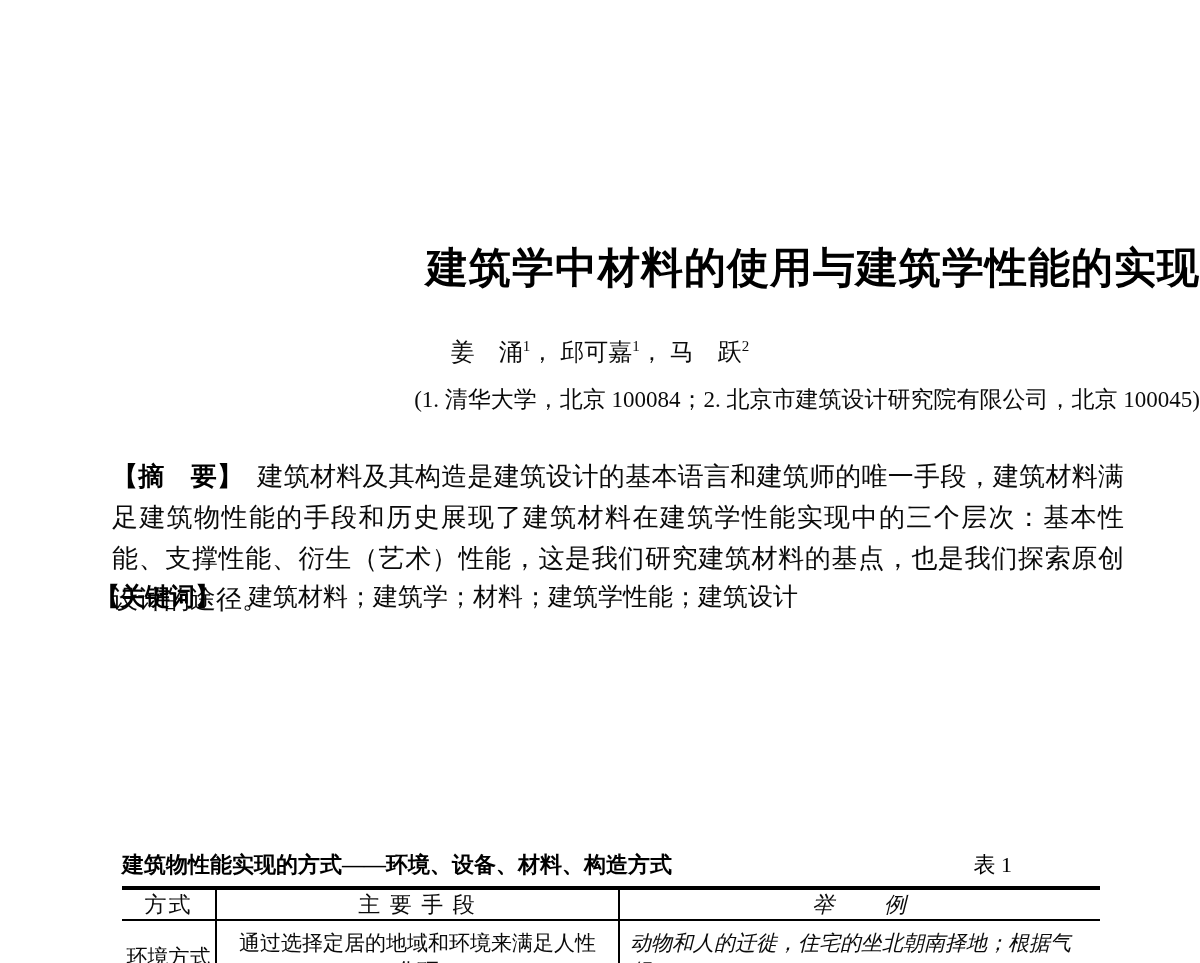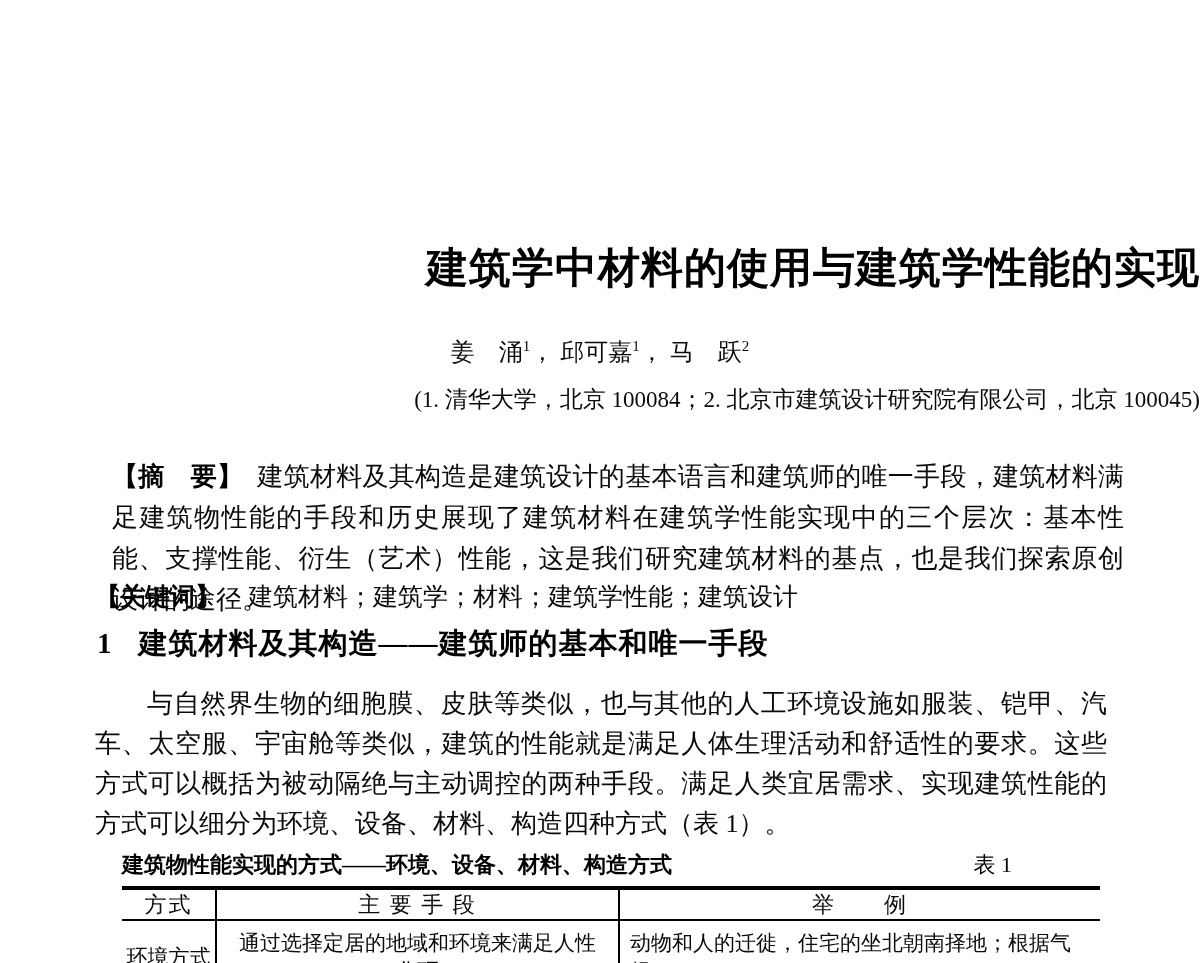--- a/index.html
+++ b/index.html
@@ -90,21 +90,21 @@
   }
   .tbl-row { display: flex; width: 100%; }
   .tbl-header { height: 31px; border-bottom: 2px solid #000000; }
   .tbl-header > div {
     display: flex; align-items: center; justify-content: center;
     letter-spacing: 2px;
   }
   .tbl-body { height: 72px; font-size: 21px; }
   .c1 { width: 95px; border-right: 2px solid #000; }
   .c2 { width: 403px; border-right: 2px solid #000; padding: 0 19px; }
-  .c3 { width: 480px; padding: 4px 10px; }
+  .c3 { width: 480px; padding: 4px 10px; font-style: italic; }
   .tbl-body .c1 { display: flex; align-items: center; justify-content: center; }
   .tbl-body .c2 { padding-top: 8px; text-align: center; }
   .tbl-body .c3 { padding-top: 8px; }
 </style>
 </head>
 <body>
 
 <div class="page">
 
   <h1 class="paper-title">建筑学中材料的使用与建筑学性能的实现</h1>
@@ -114,23 +114,21 @@
     <span><span>邱可嘉</span><sup>1</sup><span>，</span></span>
     <span><span>马　跃</span><sup>2</sup><span></span></span>
   </div>
 
   <div class="affiliation-line">(1. 清华大学，北京 100084；2. 北京市建筑设计研究院有限公司，北京 100045)</div>
 
   <p class="abstract-block"><span class="inline-label">【摘　要】</span><span>建筑材料及其构造是建筑设计的基本语言和建筑师的唯一手段，建筑材料满足建筑物性能的手段和历史展现了建筑材料在建筑学性能实现中的三个层次：基本性能、支撑性能、衍生（艺术）性能，这是我们研究建筑材料的基点，也是我们探索原创设计的途径。</span></p>
 
   <p class="keywords-block"><span class="inline-label">【关键词】</span><span>建筑材料；建筑学；材料；建筑学性能；建筑设计</span></p>
 
-  <h2 class="section-heading"><span class="sec-num">1</span><span>建筑材料及其构造——建筑师的基本和唯一手段</span></h2>
 
-  <p class="body-paragraph">与自然界生物的细胞膜、皮肤等类似，也与其他的人工环境设施如服装、铠甲、汽车、太空服、宇宙舱等类似，建筑的性能就是满足人体生理活动和舒适性的要求。这些方式可以概括为被动隔绝与主动调控的两种手段。满足人类宜居需求、实现建筑性能的方式可以细分为环境、设备、材料、构造四种方式（表 1）。</p>
 
   <div class="table-caption">
     <span>建筑物性能实现的方式——环境、设备、材料、构造方式</span>
     <span class="caption-tag">表 1</span>
   </div>
 
   <div class="tbl">
     <div class="tbl-row tbl-header">
       <div class="c1">方式</div>
       <div class="c2">主 要 手 段</div>

